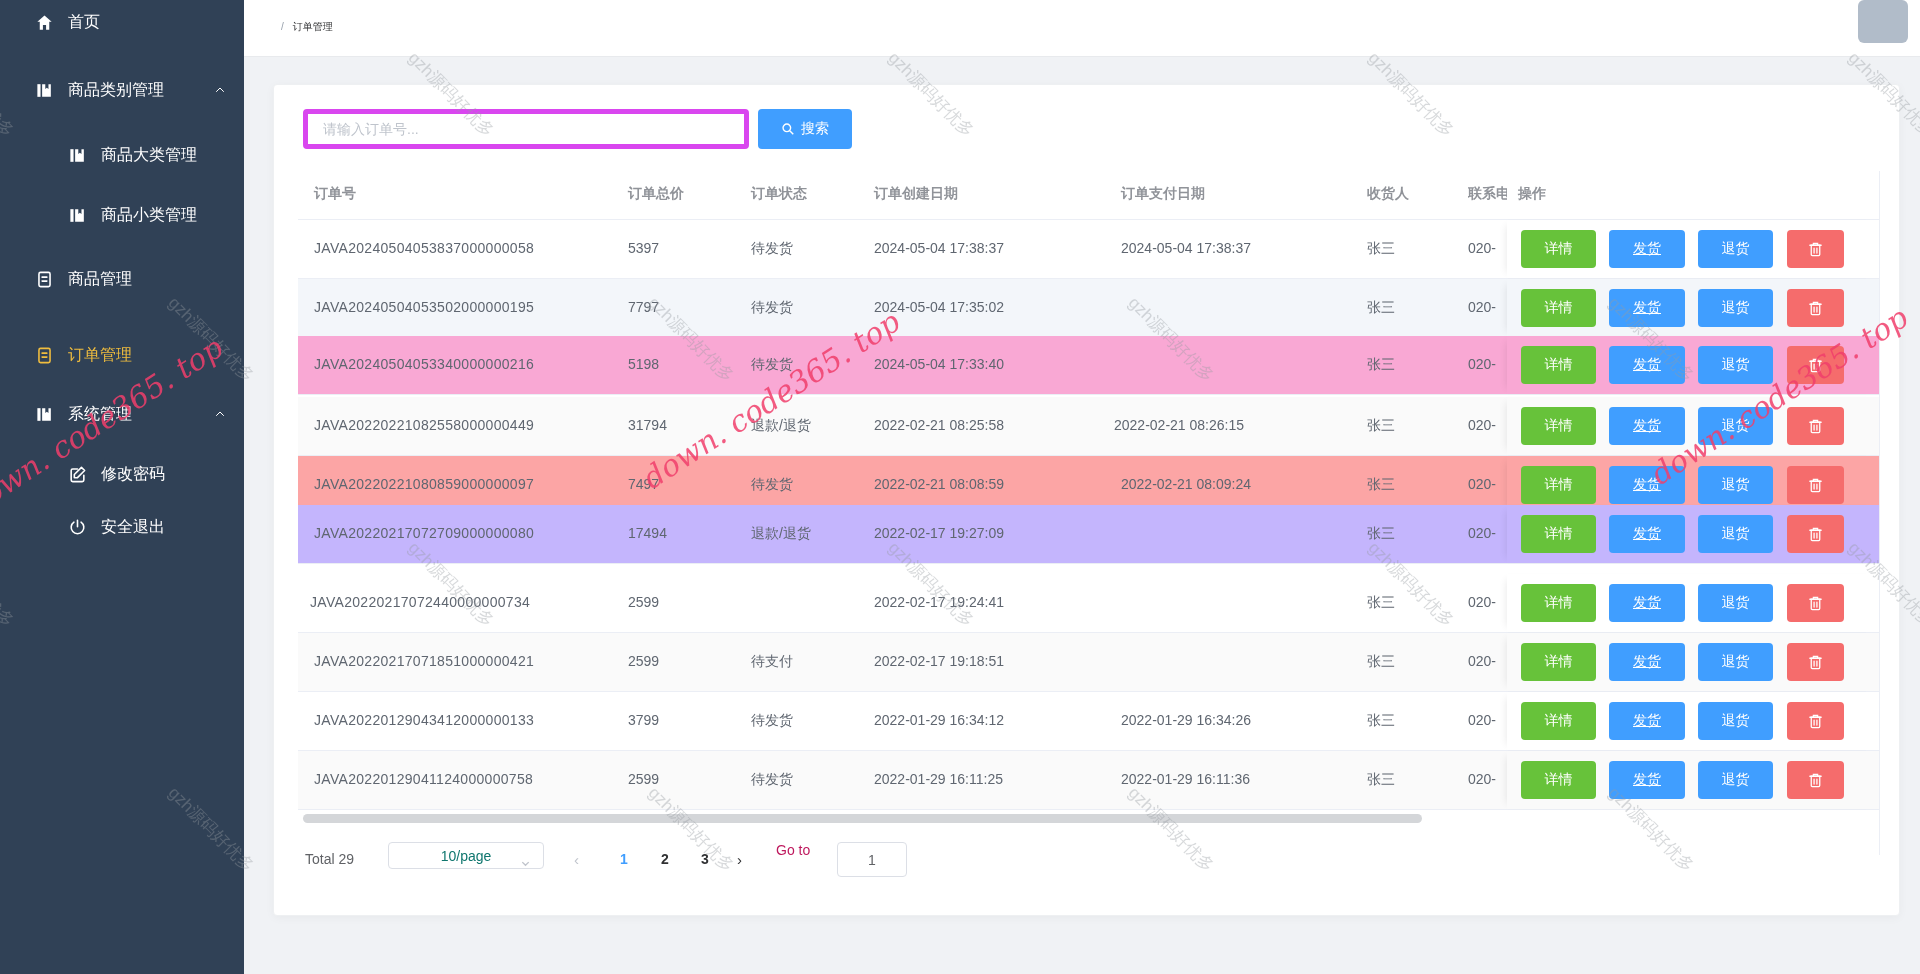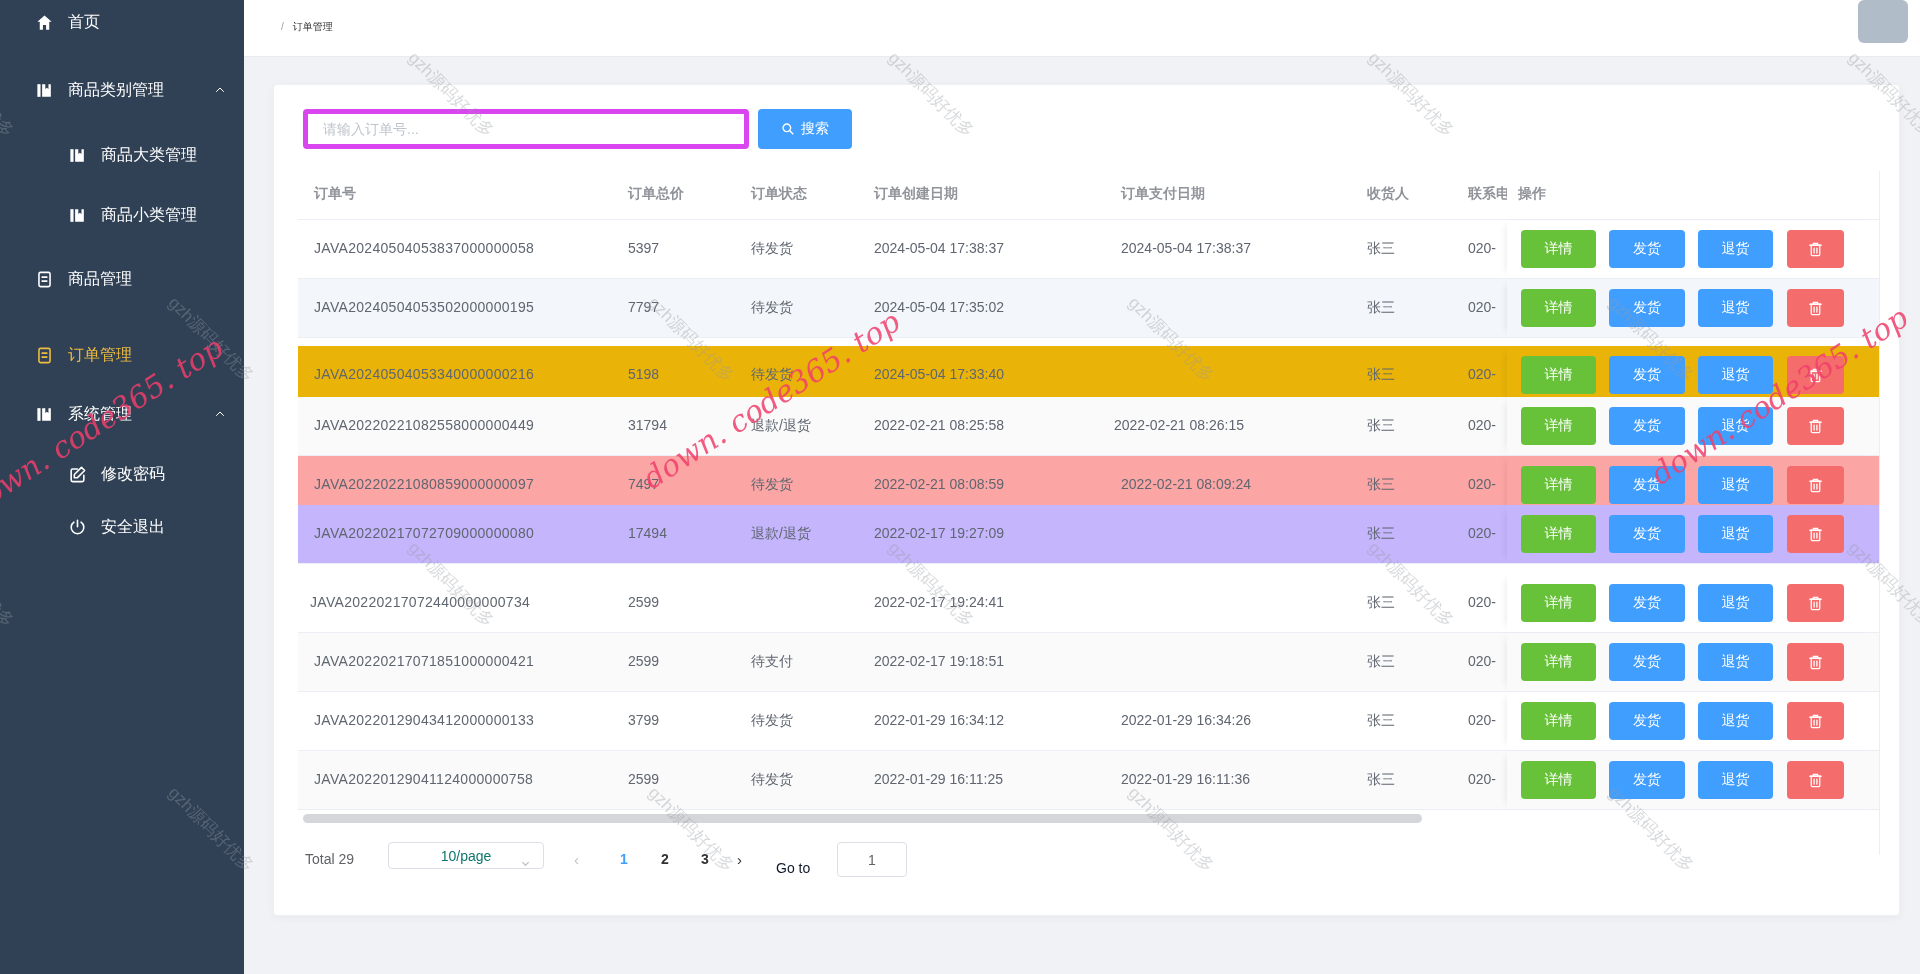--- a/index.html
+++ b/index.html
@@ -80,21 +80,21 @@
   }
   .thead .action-head span {
     position:absolute; left:11px; top:14px; font-size:14px; font-weight:600; color:#909399;
   }
   .abtn {
     position:absolute; top:10px; height:38px; border:none; border-radius:4px;
     color:#fff; font-size:14px; cursor:pointer; font-family:inherit;
     display:flex; align-items:center; justify-content:center;
   }
   .abtn.detail { left:14px;  width:75px; background:#67c23a; }
-  .abtn.ship   { left:102px; width:76px; background:#409eff; }
+  .abtn.ship   { left:102px; width:76px; background:#409eff;text-decoration:underline; }
   .abtn.return { left:191px; width:75px; background:#409eff; }
   .abtn.del    { left:280px; width:57px; background:#f56c6c; }
   .table-right-line {
     position:absolute; left:1605px; top:86px; width:1px; height:684px; background:#ebeef5;
   }
   .hscroll {
     position:absolute; left:29px; top:729px; width:1119px; height:9px;
     background:#d4d6d9; border-radius:5px; cursor:pointer;
   }
   
@@ -107,21 +107,21 @@
   }
   .pg-select .chevd { position:absolute; right:12px; top:13px; }
   .pg-arrow { position:absolute; top:9px; cursor:pointer; font-size:15px; }
   .pg-prev { left:300px; color:#c0c4cc; }
   .pg-next { left:463px; color:#303133; }
   .pg-num {
     position:absolute; top:9px; width:26px; text-align:center; color:#303133;
     cursor:pointer; font-weight:600;
   }
   .pg-num.current { color:#409eff; }
-  .pg-goto-label { position:absolute; left:502px; top:18px; color:#0f172a; }
+  .pg-goto-label { position:absolute; left:502px; top:0; color:#be185d; }
   .pg-goto-input {
     position:absolute; left:563px; top:0; width:70px; height:35px;
     border:1px solid #dcdfe6; border-radius:4px; text-align:center;
     font-size:14px; color:#606266; outline:none;
     font-family:"Liberation Sans","DejaVu Sans",sans-serif;
   }
   
   .wm-layer { position:absolute; left:0; top:0; width:1920px; height:974px;
     pointer-events:none; z-index:9; overflow:hidden; }
   .wm-tile {
@@ -304,21 +304,21 @@
                 <path d="M9 5V3.5h6V5"></path>
                 <line x1="4" y1="6" x2="20" y2="6"></line>
                 <path d="M6 6h12v13a1.5 1.5 0 0 1-1.5 1.5h-9A1.5 1.5 0 0 1 6 19z"></path>
                 <line x1="10" y1="10" x2="10" y2="17"></line>
                 <line x1="14" y1="10" x2="14" y2="17"></line>
               </svg>
             </span>
           </button>
         </div>
       </div>
-      <div class="trow" style="top: 261px; background: #eab308;">
+      <div class="trow" style="top: 251px; background: #f9a8d4;">
         <span class="cell order" style="left:16px">JAVA20240504053340000000216</span>
         <span class="cell total" style="left:330px">5198</span>
         <span class="cell status" style="left:453px">待发货</span>
         <span class="cell created" style="left:576px">2024-05-04 17:33:40</span>
         <span class="cell paid" style="left:823px"></span>
         <span class="cell receiver" style="left:1069px">张三</span>
         <span class="cell contact" style="left:1170px">020-</span>
         <div class="action-cell">
           <button class="abtn detail">详情</button>
           <button class="abtn ship">发货</button>

